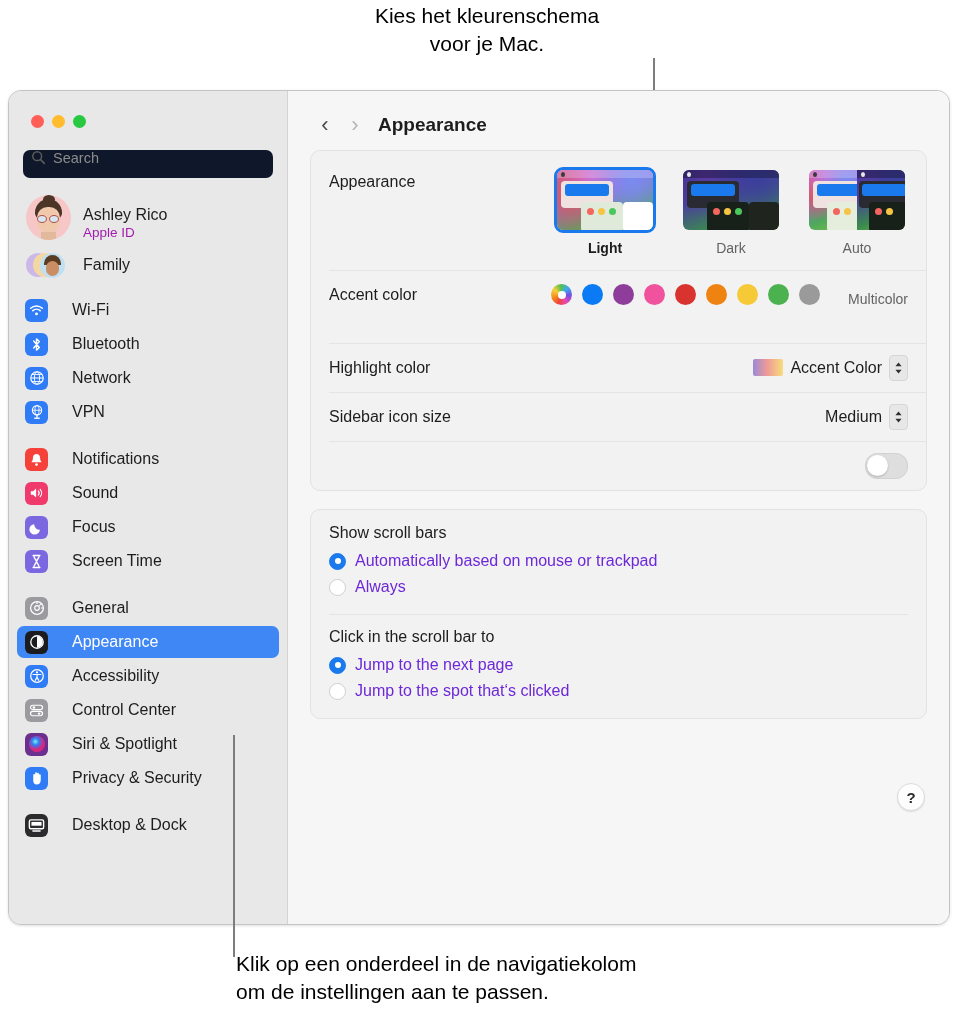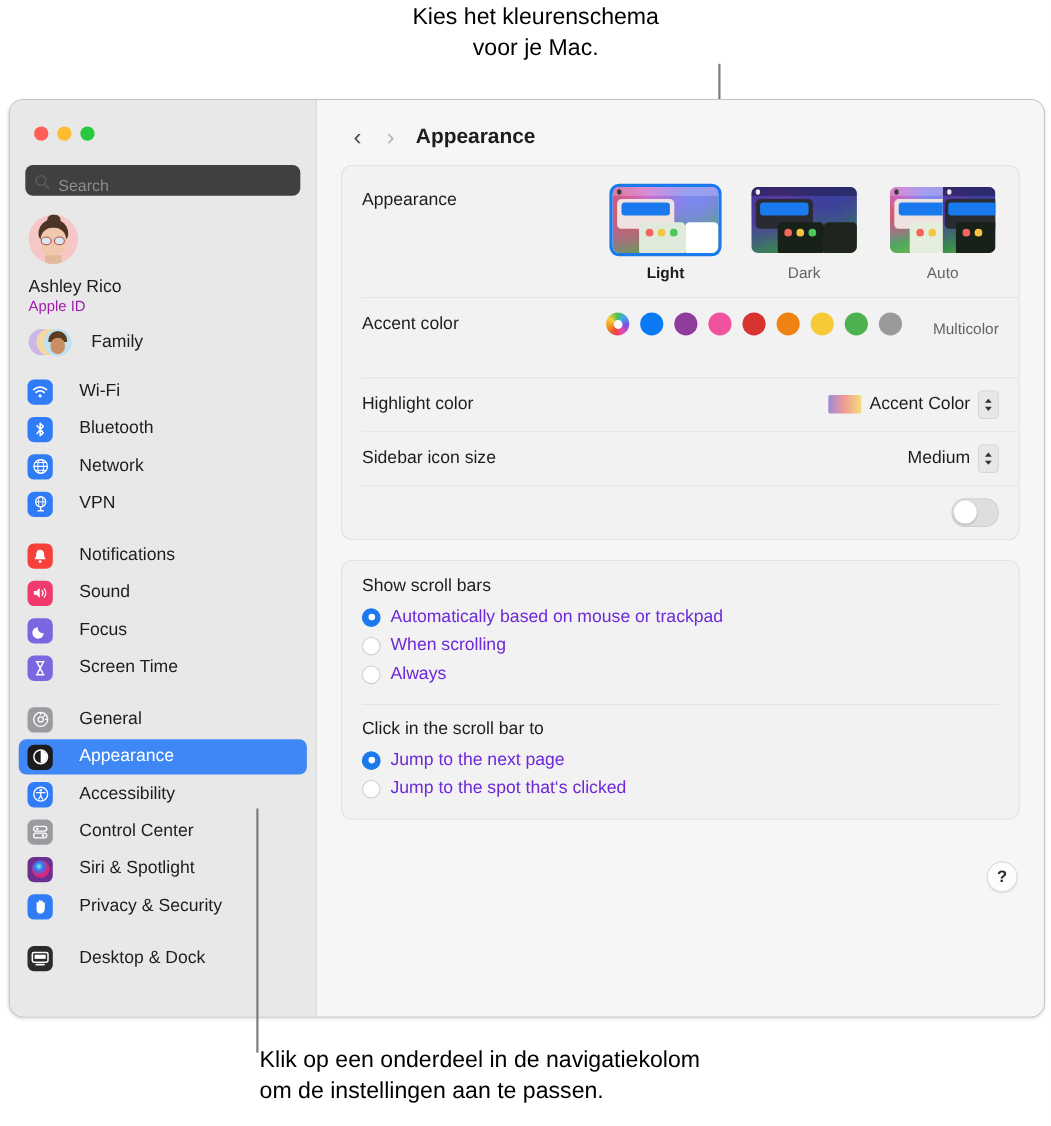--- a/index.html
+++ b/index.html
@@ -56,35 +56,34 @@
     display: flex; gap: 8px;
     padding: 24px 0 0 22px;
   }
   .tl { width: 13px; height: 13px; border-radius: 50%; }
   .tl-red { background: #ff5f57; }
   .tl-yellow { background: #febc2e; }
   .tl-green { background: #28c840; }
 
   .search-wrap { padding: 22px 14px 0 14px; }
   .search-box {
-    display: flex; align-items: flex-end;
+    display: flex; align-items: flex-start;
     height: 28px;
-    background: #404040;
+    background: #0f172a;
     border-radius: 7px;
     padding: 0 8px;
     gap: 7px;
   }
   .search-box svg { flex: 0 0 auto; }
   .search-text { font-size: 14.5px; color: #8d8d8d; }
 
   .account {
-    display: flex; align-items: flex-start;
+    display: flex; align-items: flex-end;
     gap: 12px;
     padding: 17px 0 0 17px;
-    flex-direction: column;
   }
   .avatar {
     width: 45px; height: 45px; border-radius: 50%;
     background: #f7c6c6;
     position: relative;
     overflow: hidden;
     flex: 0 0 auto;
   }
   .avatar .hair { position:absolute; left:9px; top:4px; width:27px; height:20px; background:#4a3526; border-radius:14px 14px 6px 6px; }
   .avatar .bun  { position:absolute; left:17px; top:0px; width:12px; height:9px; background:#4a3526; border-radius:50%; }
@@ -675,24 +674,20 @@
       <div class="card" style="margin-top:18px;">
         <div class="group">
           <div class="group-title">Show scroll bars</div>
           <div>
               <div class="radio-row">
                 <div class="radio on"></div>
                 <div class="radio-label">Automatically based on mouse or trackpad</div>
               </div>
               <div class="radio-row">
                 <div class="radio"></div>
-                <div class="radio-label">When scrolling</div>
-              </div>
-              <div class="radio-row">
-                <div class="radio"></div>
                 <div class="radio-label">Always</div>
               </div>
             </div>
         </div>
         <div class="group">
           <div class="group-title">Click in the scroll bar to</div>
           <div>
               <div class="radio-row">
                 <div class="radio on"></div>
                 <div class="radio-label">Jump to the next page</div>

